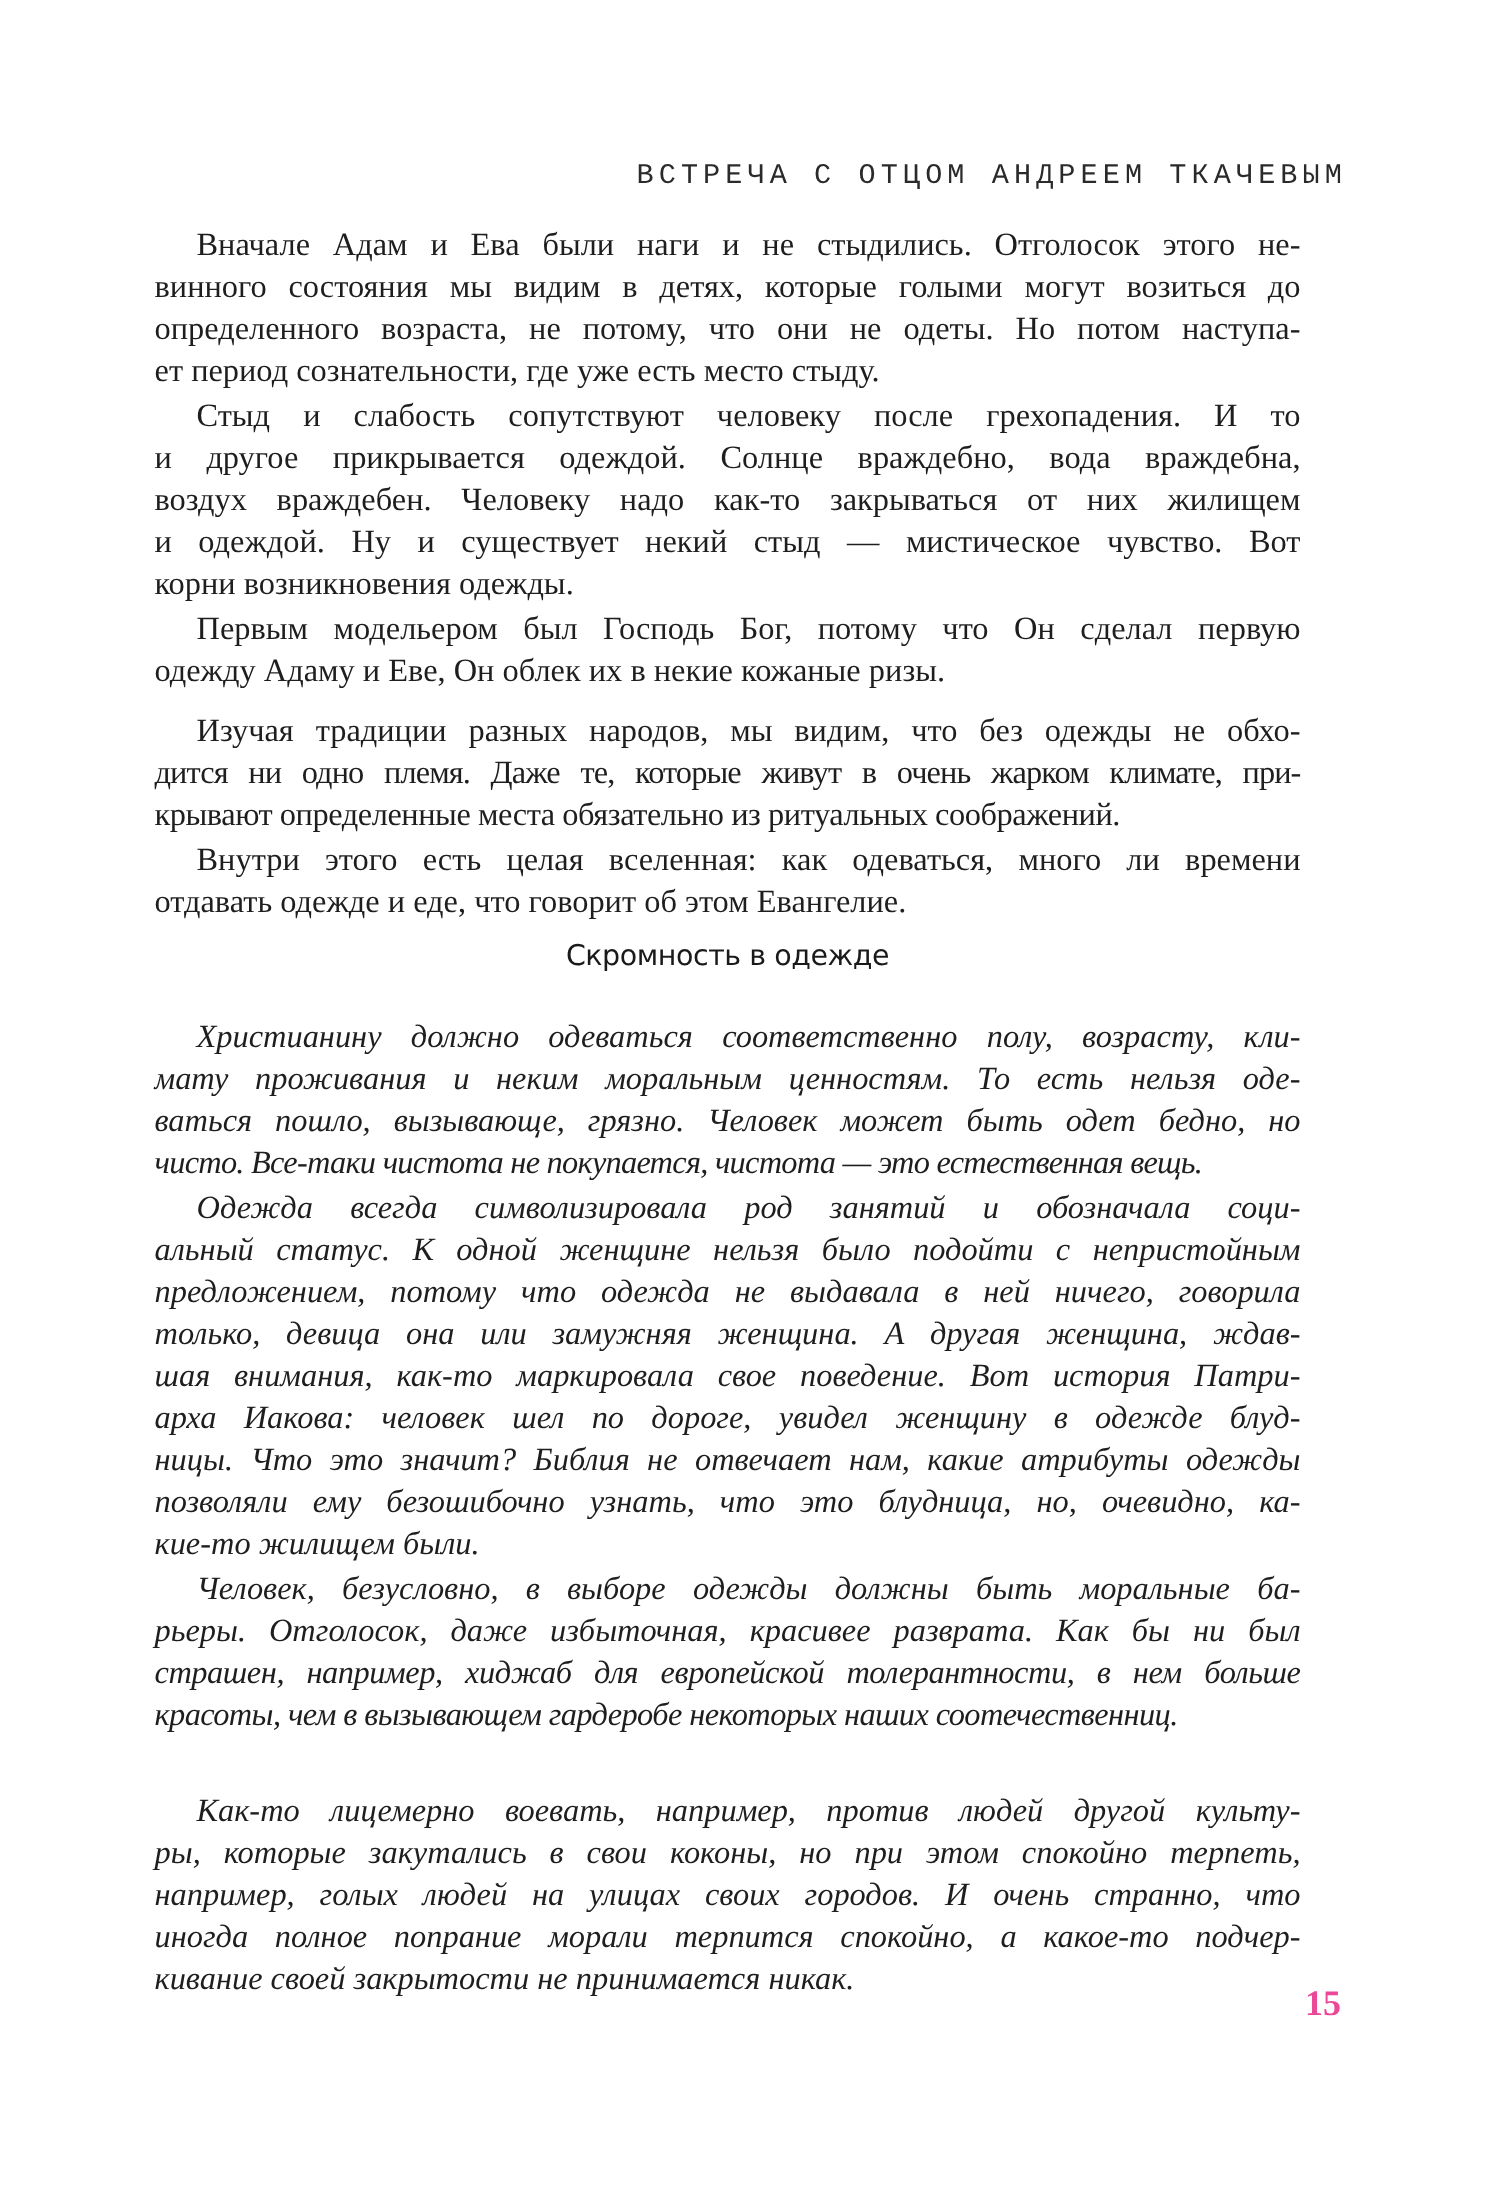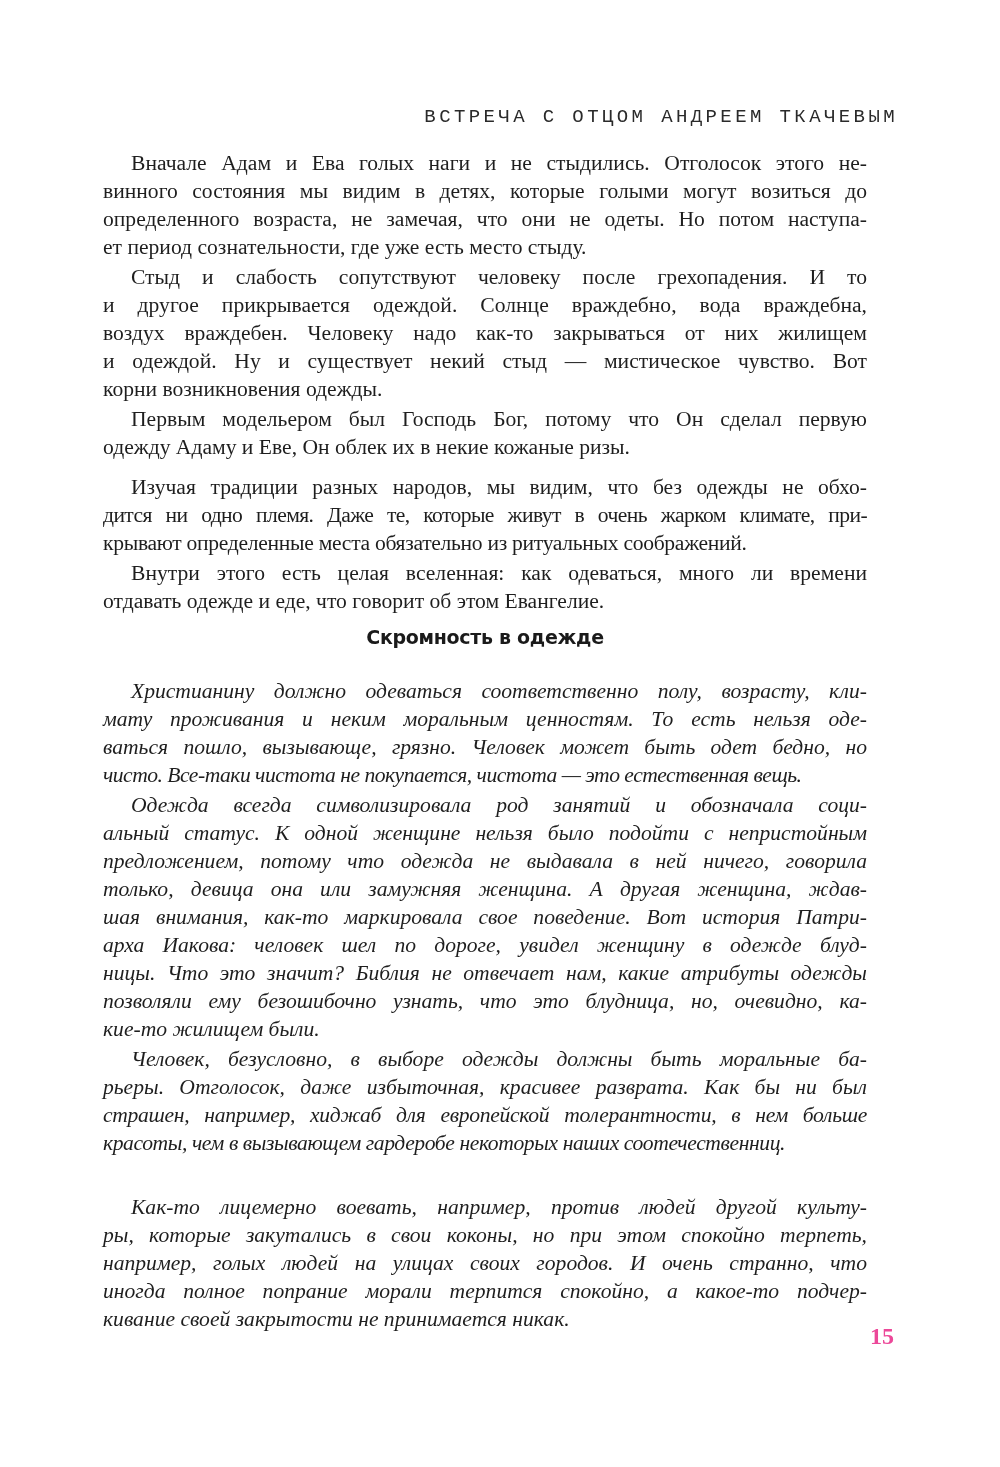--- a/index.html
+++ b/index.html
@@ -50,21 +50,21 @@
   .line.indent {
     padding-left: 28px;
   }
   .section-heading {
     position: absolute;
     top: 626px;
     left: 103px;
     width: 764px;
     text-align: center;
     font-family: "DejaVu Sans", sans-serif;
-    font-weight: bold;
+    font-weight: normal;
     font-size: 19px;
     color: #1a1a1a;
     letter-spacing: -0.3px;
   }
   .page-number {
     position: absolute;
     top: 1323px;
     left: 870px;
     font-family: "Liberation Serif", serif;
     font-weight: bold;
@@ -73,23 +73,23 @@
   }
 </style>
 </head>
 <body>
 
 <div class="running-head">ВСТРЕЧА С ОТЦОМ АНДРЕЕМ ТКАЧЕВЫМ</div>
 
 <div class="text-block" style="top:149px;">
 
   <p class="para">
-    <span class="line indent" style="display: block;">Вначале Адам и Ева голых наги и не стыдились. Отголосок этого не-</span>
+    <span class="line indent" style="display: block;">Вначале Адам и Ева были наги и не стыдились. Отголосок этого не-</span>
     <span class="line" style="display: block;">винного состояния мы видим в детях, которые голыми могут возиться до</span>
-    <span class="line" style="display: block;">определенного возраста, не замечая, что они не одеты. Но потом наступа-</span>
+    <span class="line" style="display: block;">определенного возраста, не потому, что они не одеты. Но потом наступа-</span>
     <span class="line last" style="display: block;">ет период сознательности, где уже есть место стыду.</span>
   </p>
 
   <p class="para" style="margin-top:2px;">
     <span class="line indent" style="display: block;">Стыд и слабость сопутствуют человеку после грехопадения. И то</span>
     <span class="line" style="display: block;">и другое прикрывается одеждой. Солнце враждебно, вода враждебна,</span>
     <span class="line" style="display: block;">воздух враждебен. Человеку надо как-то закрываться от них жилищем</span>
     <span class="line" style="display: block;">и одеждой. Ну и существует некий стыд — мистическое чувство. Вот</span>
     <span class="line last" style="display: block;">корни возникновения одежды.</span>
   </p>

